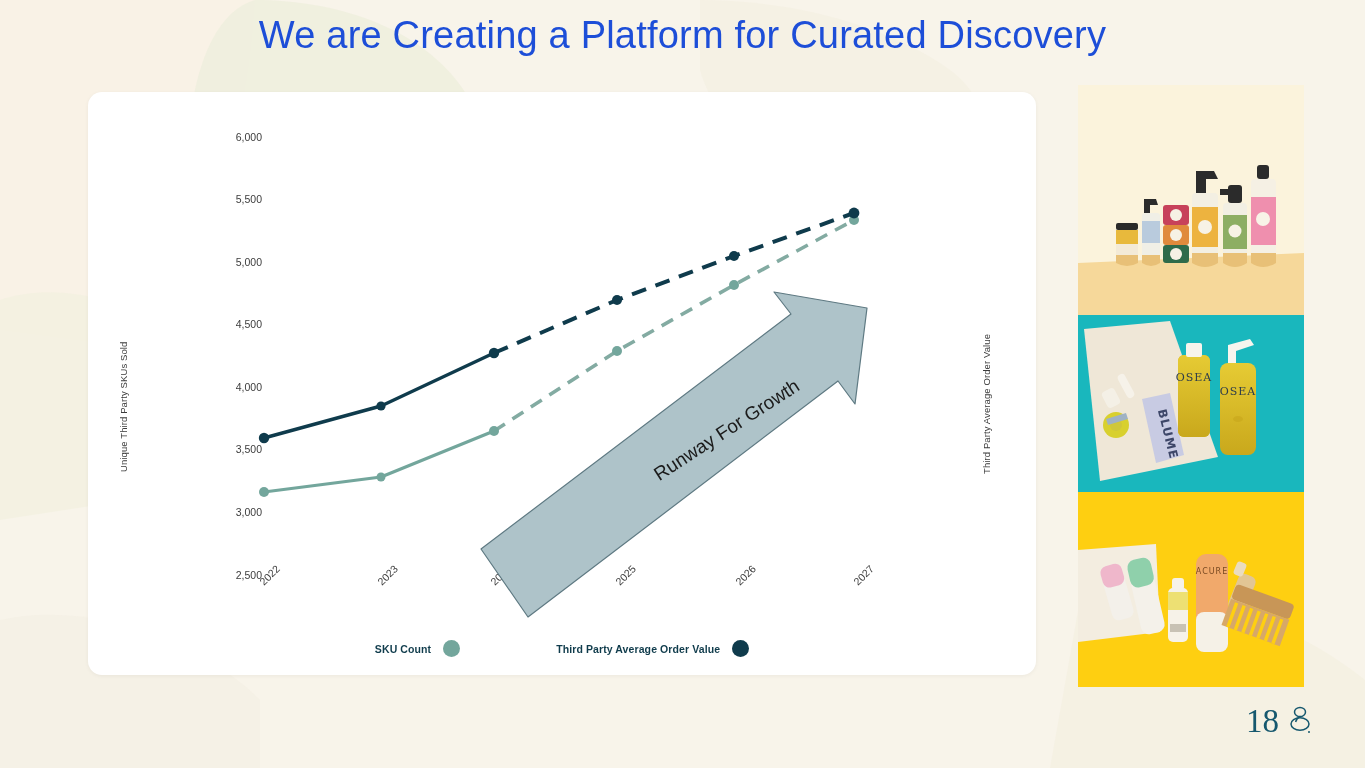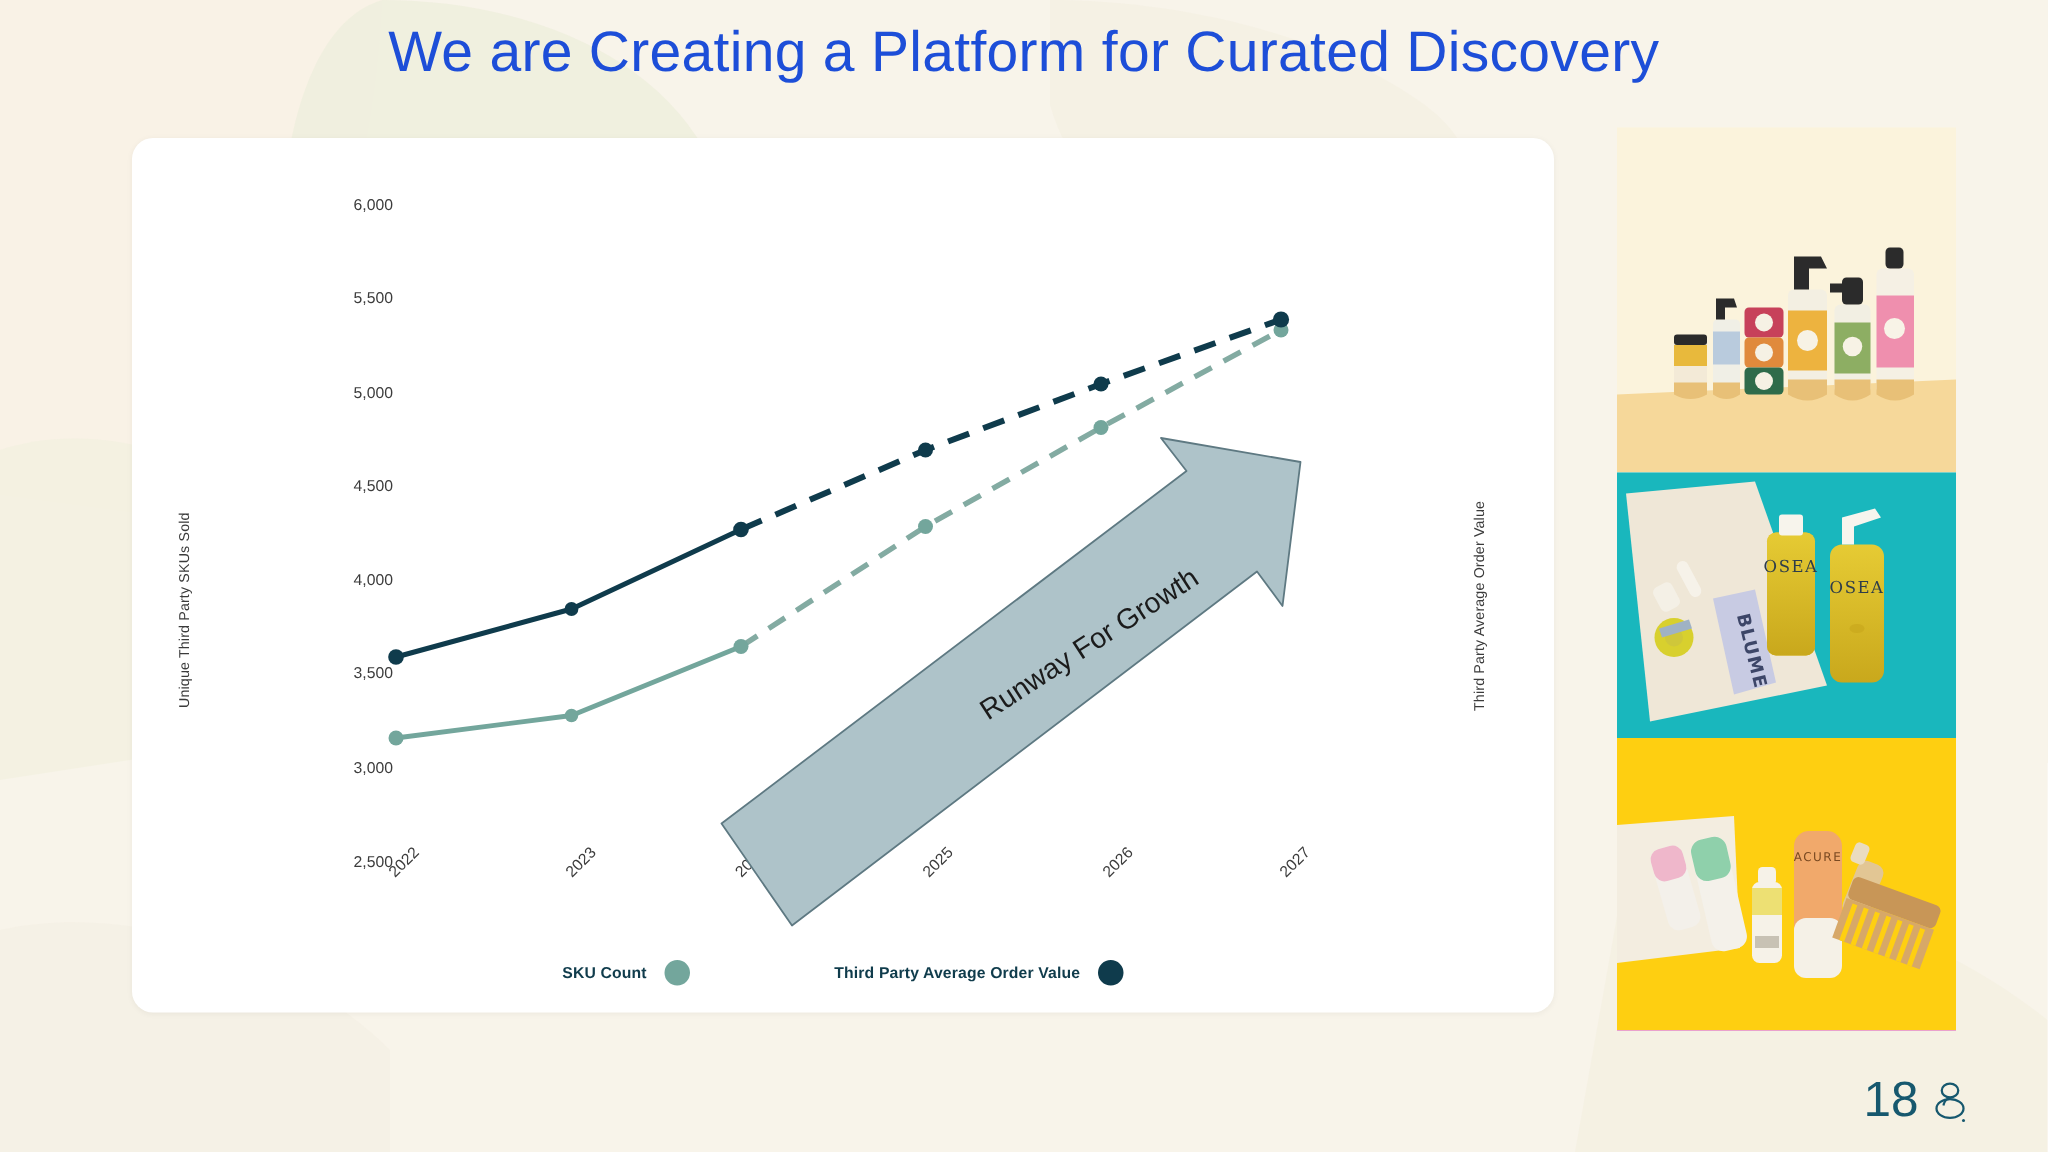--- a/index.html
+++ b/index.html
@@ -104,23 +104,24 @@
     flex-direction: column;
   }
   .photo { position: relative; overflow: hidden; }
   #photo-1 { height: 230px; background: #fbf3dc; }
   #photo-2 { height: 177px; background: #19b7bd; }
   #photo-3 { height: 195px; background: #d946ef; }
 
   
   #page-footer {
     position: absolute;
-    right: 52px; bottom: 16px;
-    display: flex; align-items: flex-end; gap: 8px;
+    right: 52px; bottom: 28px;
+    display: flex; align-items: flex-start; gap: 8px;
     z-index: 3;
+    font-family: Liberation Serif, serif;
   }
   #page-number { font-size: 33px; color: #16586e; font-weight: 400; }
 </style>
 </head>
 <body>
 
 <svg id="bg-decor" width="1365" height="768">
   <rect x="0" y="0" width="1365" height="768" fill="#f8f4ea"></rect>
   <path d="M0,0 L255,0 C250,120 210,250 150,350 L0,330 Z" fill="#f9f2e6"></path>
   <path d="M255,0 C340,0 430,30 470,100 C500,160 430,230 330,250 C240,268 180,200 190,120 C198,55 220,10 255,0 Z" fill="#efeedd" opacity=".85"></path>

